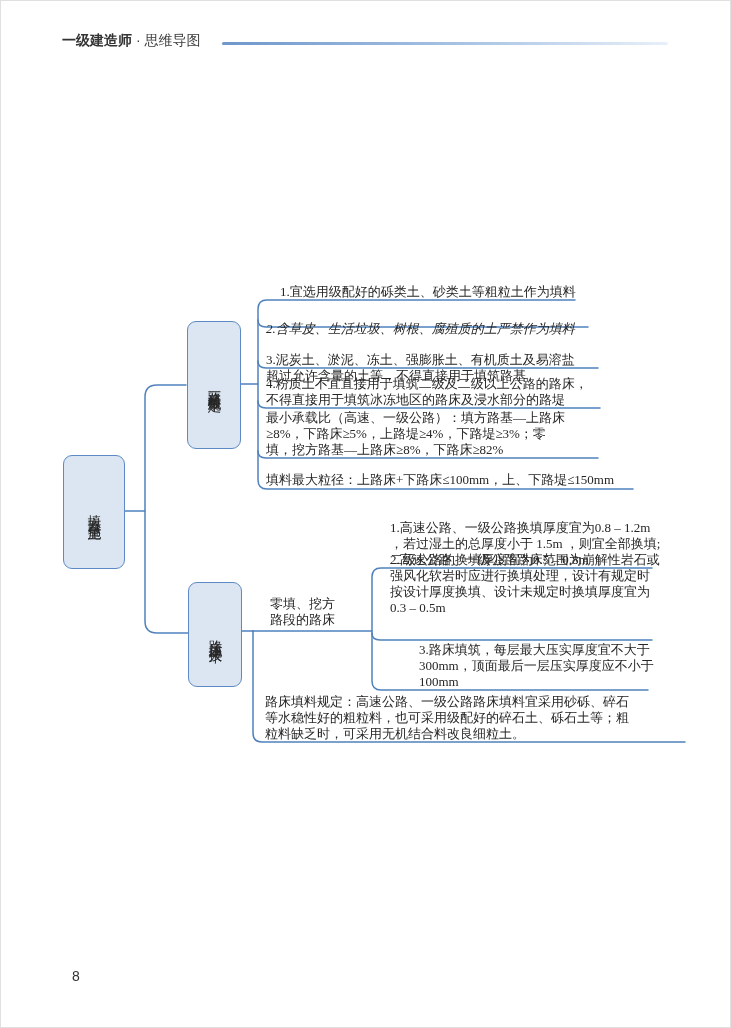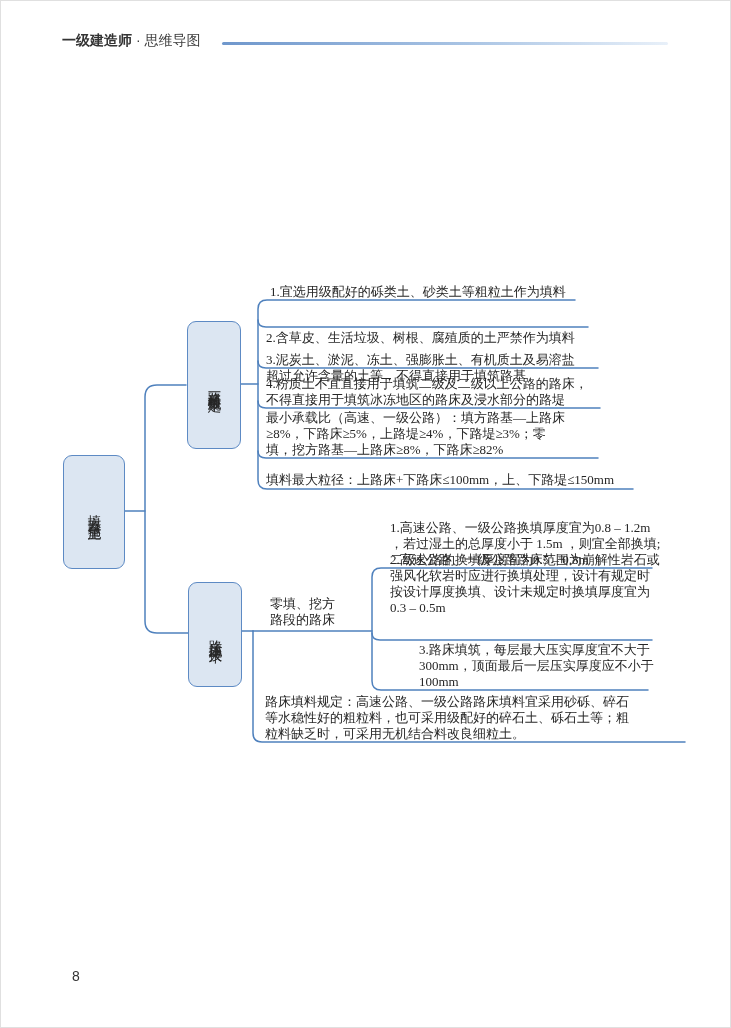--- a/index.html
+++ b/index.html
@@ -47,22 +47,22 @@
   .node.n-root{left:63px;top:455px;width:60px;height:112px;}
   .node.n-b1{left:187px;top:321px;width:52px;height:126px;letter-spacing:1px;}
   .node.n-b2{left:188px;top:582px;width:52px;height:103px;letter-spacing:2px;}
   
   .leaf{
     position:absolute;
     font-size:13px;line-height:16px;
     white-space:pre;
     color:#262626;
   }
-  .l-b1-0{left:270px;top:284px;}
-  .l-b1-1{left:266px;top:330px;}
+  .l-b1-0{left:280px;top:284px;}
+  .l-b1-1{left:266px;top:321px;font-style:italic;}
   .l-b1-2{left:266px;top:352px;}
   .l-b1-3{left:266px;top:376px;}
   .l-b1-4{left:266px;top:410px;}
   .l-b1-5{left:266px;top:472px;text-align:center;}
   .l-b2a  {left:270px;top:596px;}
   .l-b2a-0{left:390px;top:520px;}
   .l-b2a-1{left:390px;top:552px;}
   .l-b2a-2{left:390px;top:642px;margin-left:29px;}
   .l-b2b  {left:265px;top:694px;}
 </style>

